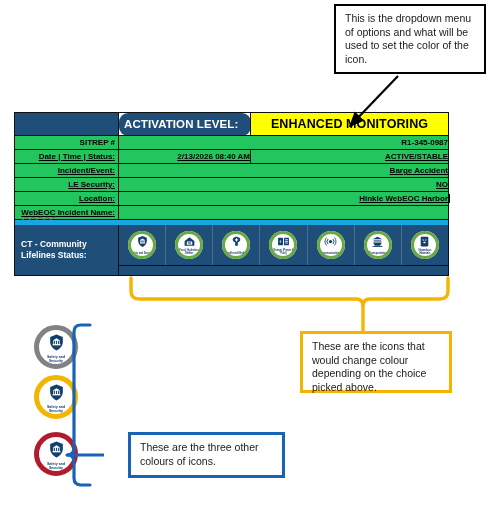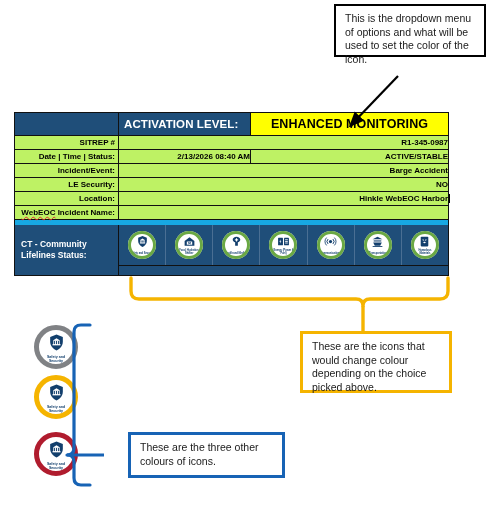--- a/index.html
+++ b/index.html
@@ -32,31 +32,32 @@
     left:14px; top:112px;
     width:434px;
     border-collapse:collapse;
     table-layout:fixed;
     font-size:8px;
   }
   #lifeline-table td{
     padding:0;
     border:1px solid #111;
     vertical-align:middle;
-    background:#bef264;
+    background:#22c55e;
   }
   .hdr-blank{background:#1f4e79 !important;border:1px solid #111 !important;}
   .hdr-act-label{
     background:#1f4e79 !important;
     color:#ffffff;
     font-weight:bold;
     font-size:11.5px;
     letter-spacing:.1px;
     padding-left:5px !important;
     height:22px;
+    border-radius:9px;
   }
   .hdr-act-value{
     background:#ffff00 !important;
     color:#000000;
     font-weight:bold;
     font-size:12.5px;
     text-align:center;
     letter-spacing:.1px;
   }
   .lbl{
@@ -77,21 +78,21 @@
     white-space:nowrap;
   }
   .val-caret{position:relative;}
   .val-caret::after{
     content:"";
     position:absolute;
     top:2px;bottom:2px;
     width:1px;background:#000;
     margin-left:1px;
   }
-  .row-sep td{border-top:1px solid #8a8a8a;}
+  .row-sep td{border-top:1px solid #8a8a8a;text-decoration:underline;}
   .cyan-bar{
     background:#17a8e3 !important;
     height:5px;
     border-left:1px solid #111 !important;
     border-right:1px solid #111 !important;
     border-top:1px solid #111 !important;
     border-bottom:none !important;
   }
   .lifeline-label{
     background:#1f4e79 !important;
@@ -166,21 +167,21 @@
     position:absolute;left:6px;right:6px;bottom:6px;
     font-size:3.6px;line-height:4.2px;font-weight:bold;
     color:#123f6d;text-align:center;
   }
 
   .svg-overlay{position:absolute;left:0;top:0;width:490px;height:505px;pointer-events:none;}
 </style>
 </head>
 <body>
 
-<div class="callout callout-black" id="dropdown-callout" style="left:334px;top:4px;width:152px;height:53px;">
+<div class="callout callout-black" id="dropdown-callout" style="left:334px;top:4px;width:152px;height:70px;">
   <span>This is the dropdown menu of options and what will be used to set the color of the icon.</span>
 </div>
 
 <table id="lifeline-table">
   <colgroup>
     <col style="width:104px">
     <col style="width:132px">
     <col style="width:198px">
   </colgroup>
   <tbody>

